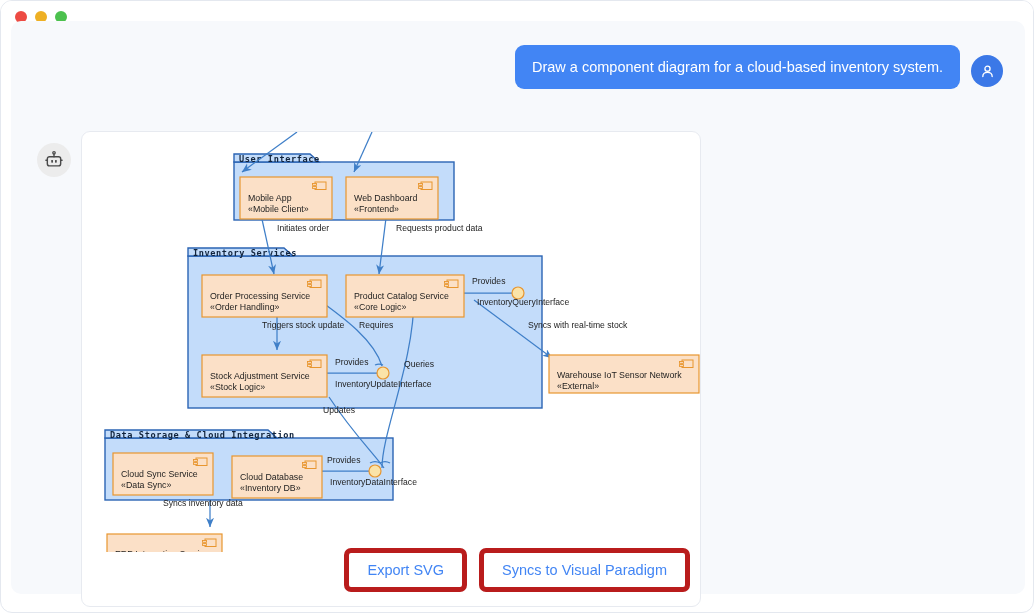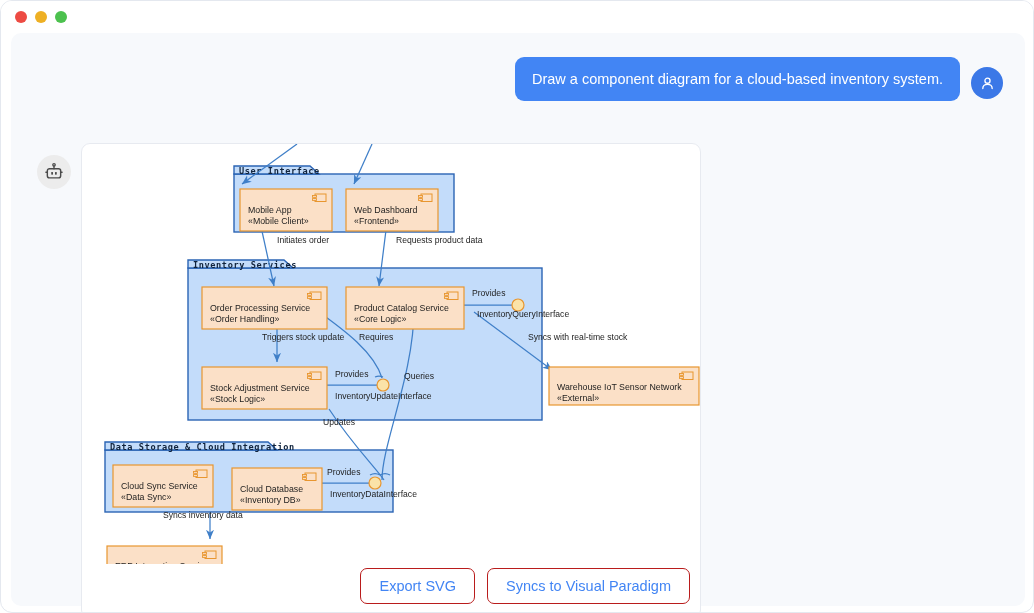--- a/index.html
+++ b/index.html
@@ -25,21 +25,21 @@
     display: flex; align-items: center;
     padding-left: 14px; gap: 8px;
   }
   .dot { width: 12px; height: 12px; border-radius: 50%; }
   .dot.red { background: #ed4b43; }
   .dot.yellow { background: #eeb024; }
   .dot.green { background: #4cc14e; }
 
   
   .chat-surface {
-    position: absolute; left: 10px; top: 32px;
+    position: absolute; left: 10px; top: 20px;
     width: 1014px; height: 573px;
     background: #f7f9fc;
     border-radius: 10px;
   }
 
   
   .user-row {
     position: absolute; right: 22px; top: 24px;
     display: flex; align-items: flex-start; gap: 11px;
   }
@@ -80,21 +80,21 @@
   .diagram-area svg { display: block; }
 
   
   .actions {
     position: absolute; left: 0; bottom: 14px;
     width: 620px;
     display: flex; justify-content: flex-end; gap: 12px;
     padding-right: 12px;
   }
   .btn {
-    border: 1px solid #b91c1c;
+    border: 5px solid #b91c1c;
     color: #4285f4;
     background: #ffffff;
     border-radius: 7px;
     padding: 9px 18px;
     font-size: 14.5px;
     cursor: pointer;
     white-space: nowrap;
   }
 </style>
 </head>

